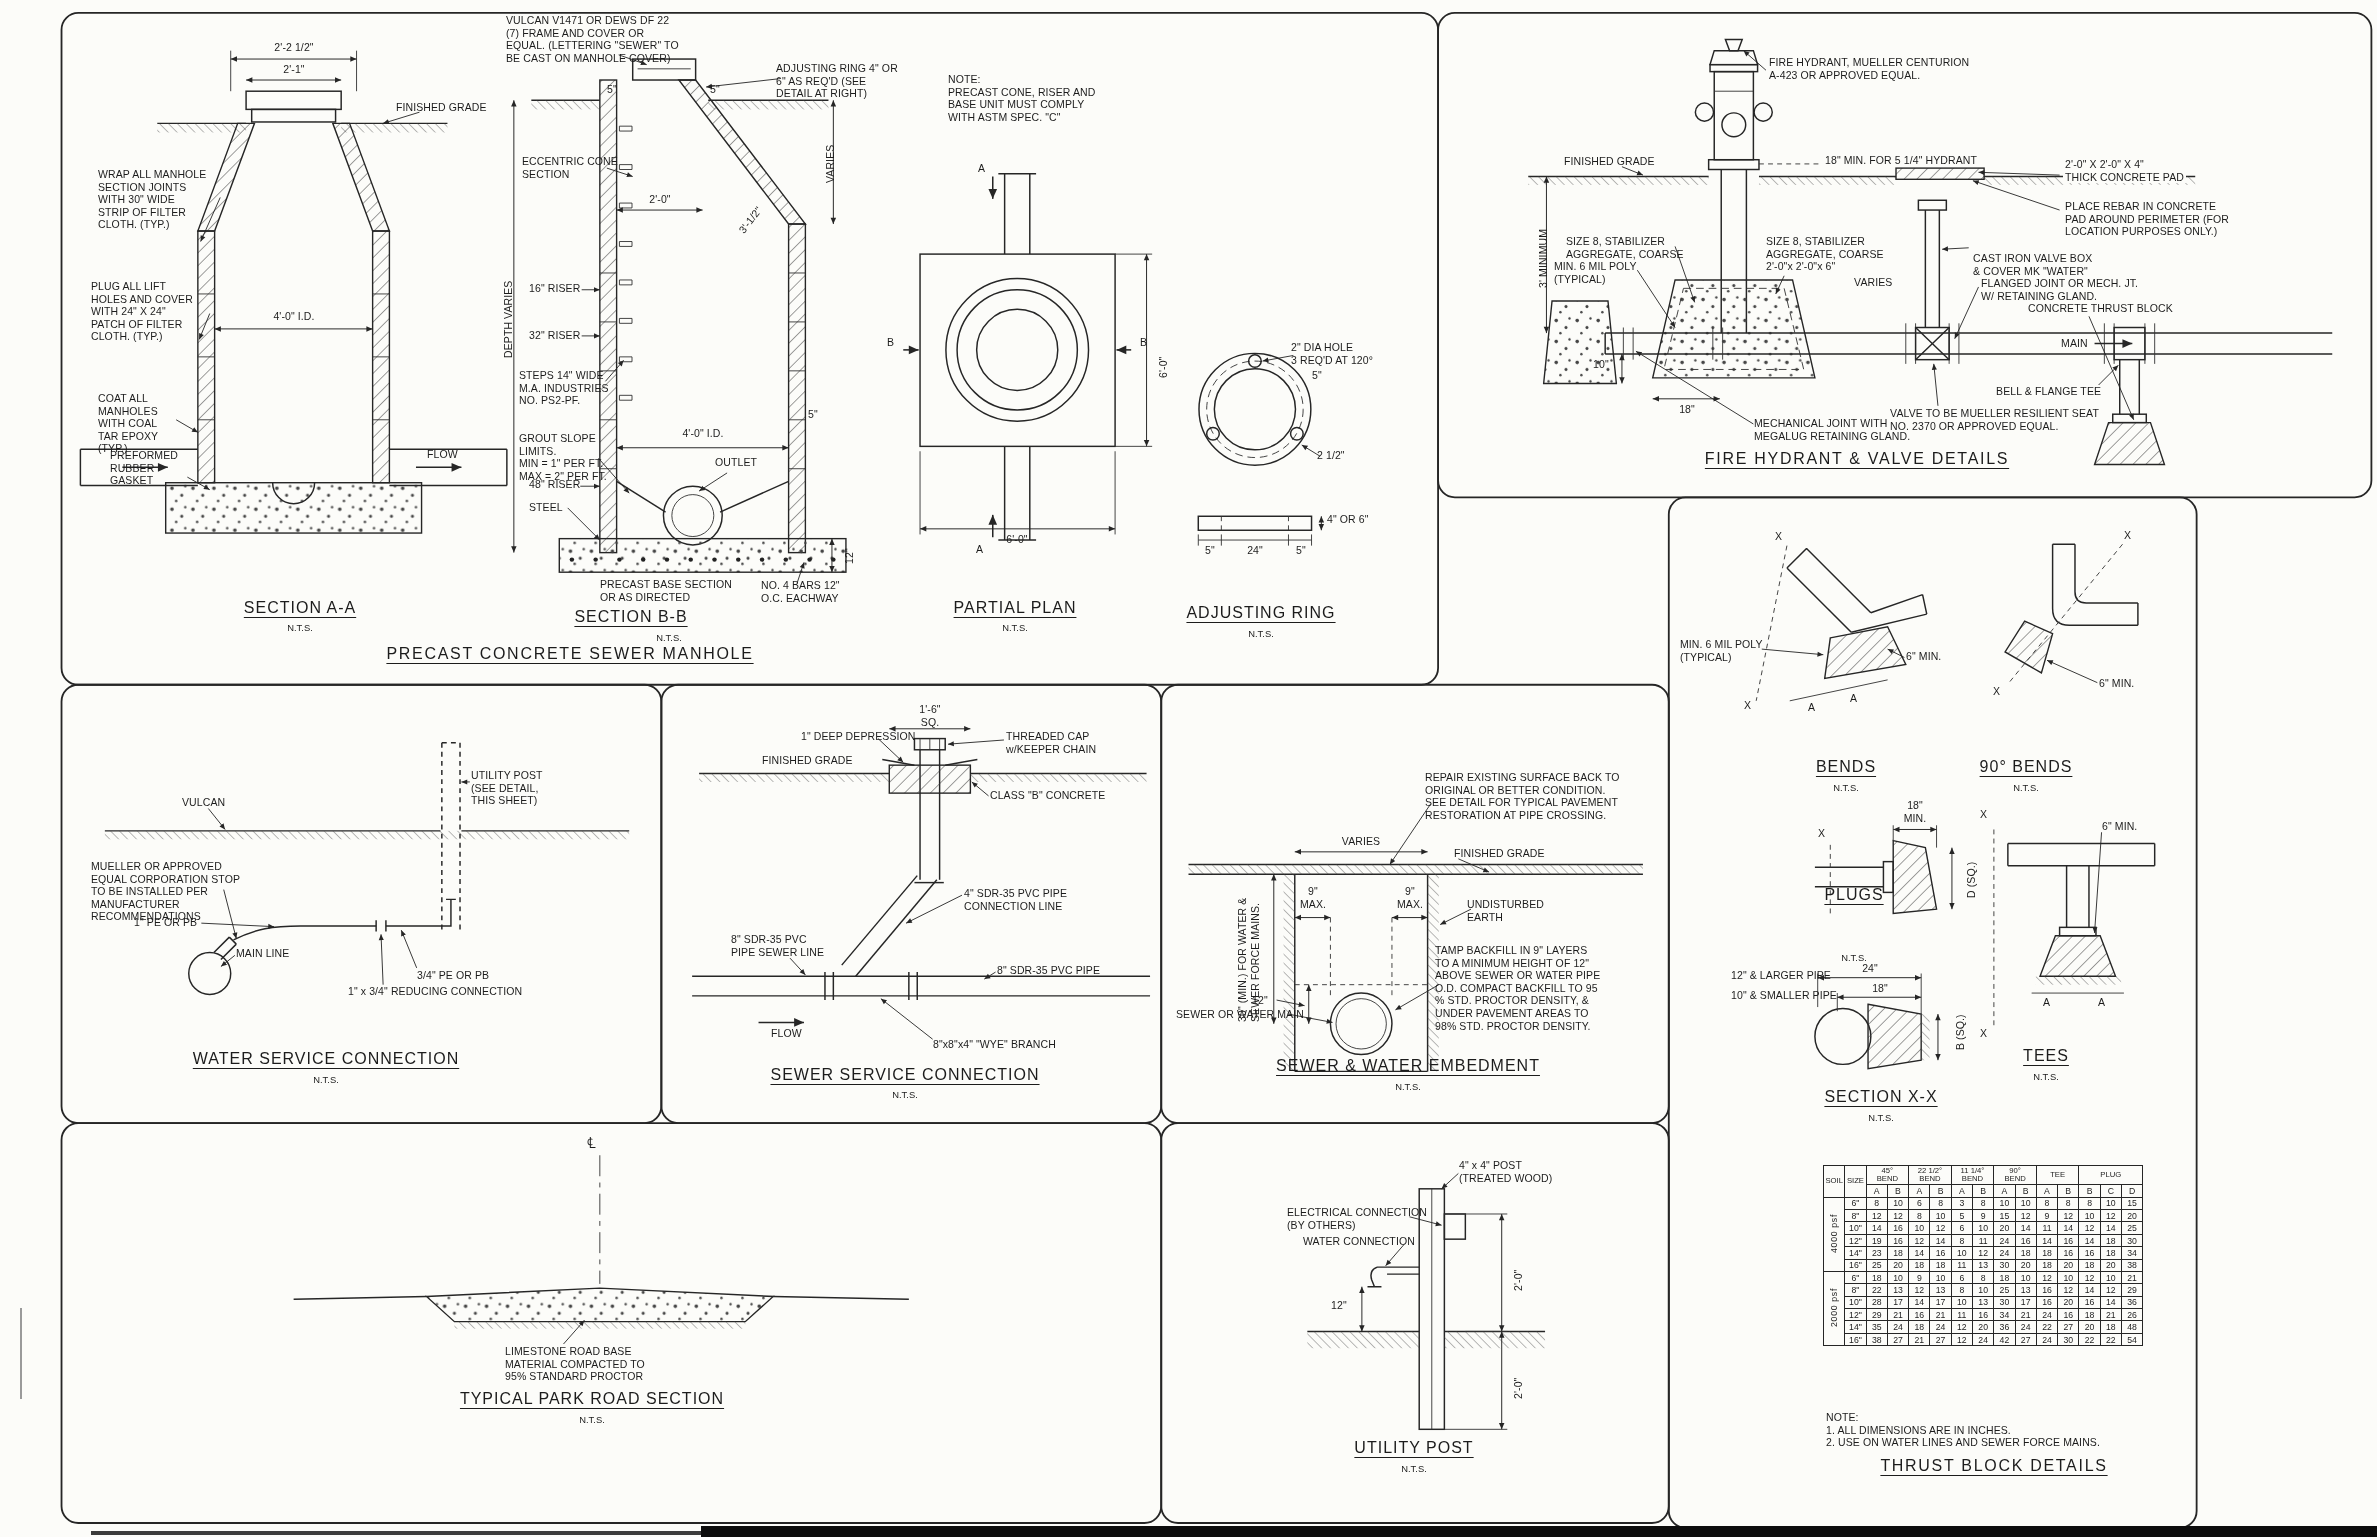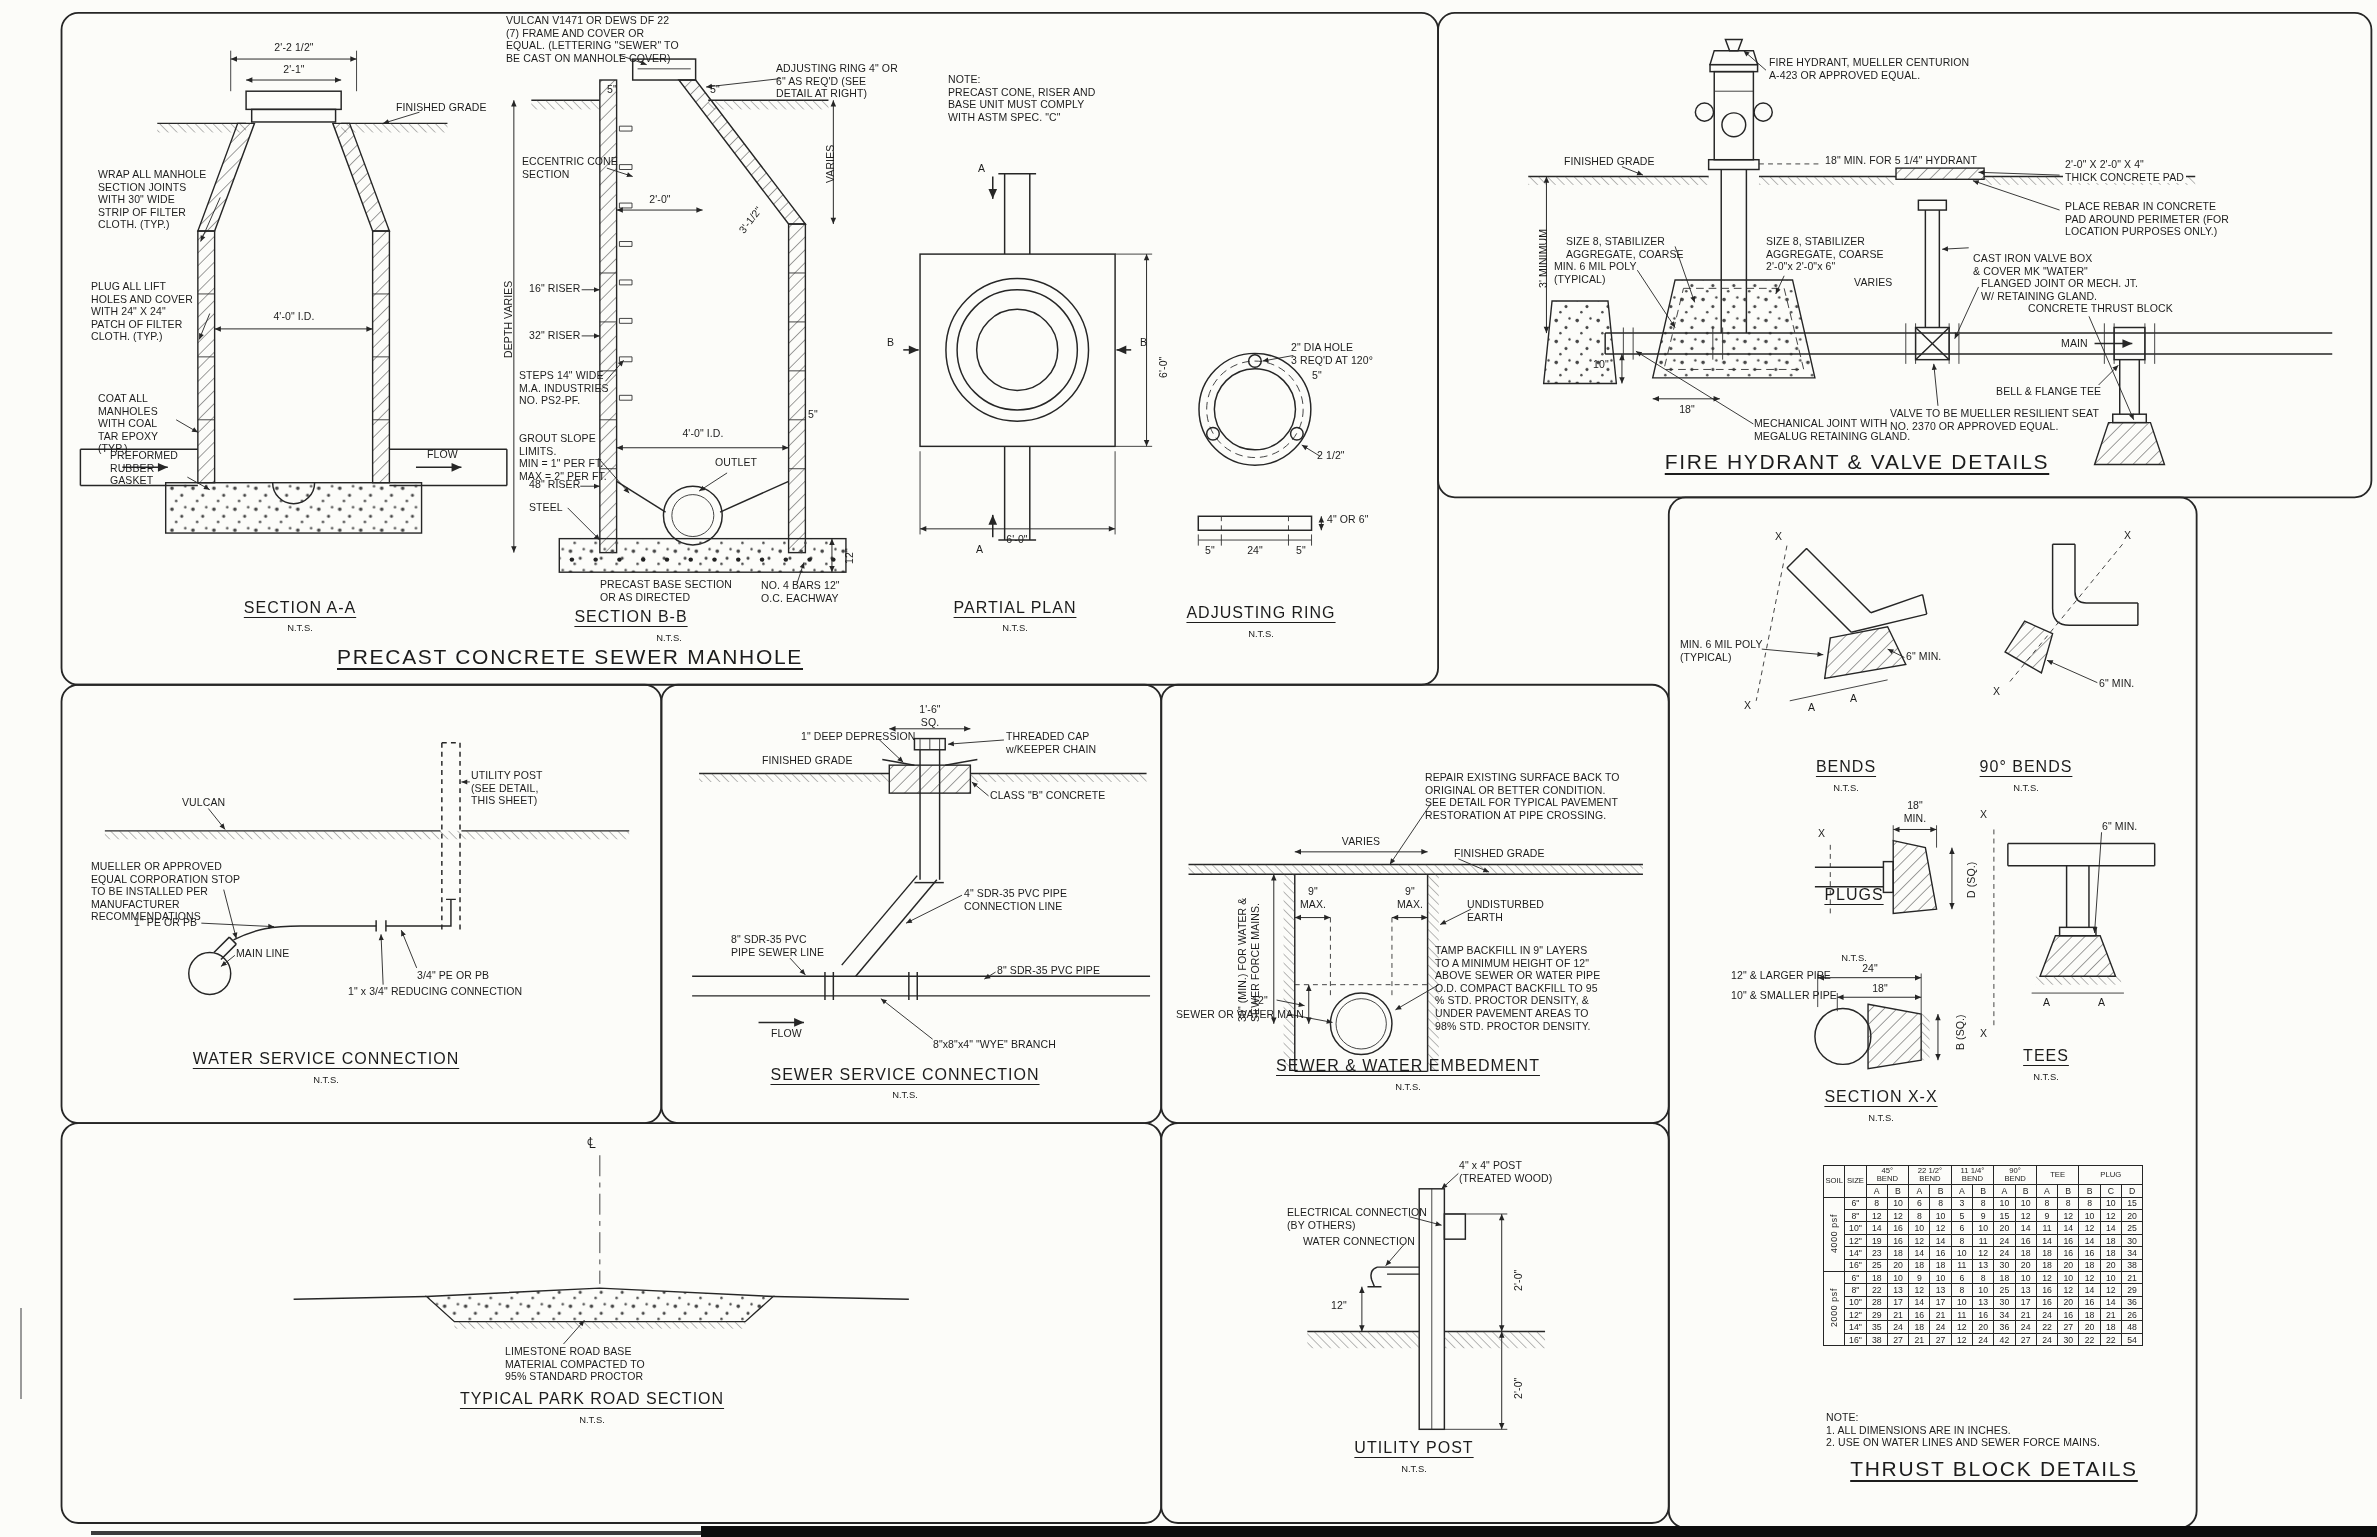--- a/index.html
+++ b/index.html
@@ -16,21 +16,21 @@
 .agr{fill:url(#agg);stroke:#262626;stroke-width:2}
 .dim{fill:none;stroke:#262626;stroke-width:1.4;marker-start:url(#ah);marker-end:url(#ah)}
 .ldr{fill:none;stroke:#262626;stroke-width:1.3;marker-end:url(#ah)}
 .ar{fill:none;stroke:#262626;stroke-width:2.2;marker-end:url(#ah)}
 .lb{position:absolute;font-size:10.5px;line-height:1.2;white-space:pre;letter-spacing:0.1px}
 .c{transform:translateX(-50%);text-align:center}
 .v{transform:rotate(-90deg);transform-origin:0 0}
 .bg{background:#fcfcf9;padding:0 2.1px}
 .big20{font-size:15.4px}
 .ttl{position:absolute;font-size:16px;letter-spacing:1px;white-space:pre;text-decoration:underline;text-underline-offset:4.2px;transform:translateX(-50%);text-align:center}
-.ttl.big{font-size:21px;letter-spacing:1.7px}
+.ttl.big{font-size:16px;letter-spacing:1.7px}
 .nts{position:absolute;font-size:9.4px;transform:translateX(-50%);text-align:center}
 #thrust-table{position:absolute;left:1823px;top:1165px;border-collapse:collapse;font-size:8.7px;background:#fcfcf9}
 #thrust-table th,#thrust-table td{border:1px solid #262626;padding:0.7px 2.8px;text-align:center;font-weight:normal;min-width:14.7px}
 #thrust-table th.grp{font-size:7.7px;line-height:1.1;white-space:pre-line;padding:0.7px 1.4px}
 #thrust-table td.soil-cell span{writing-mode:vertical-rl;transform:rotate(180deg);font-size:8.7px;letter-spacing:0.7px}
 </style>
 </head>
 <body>
 
 <div id="sheet">

